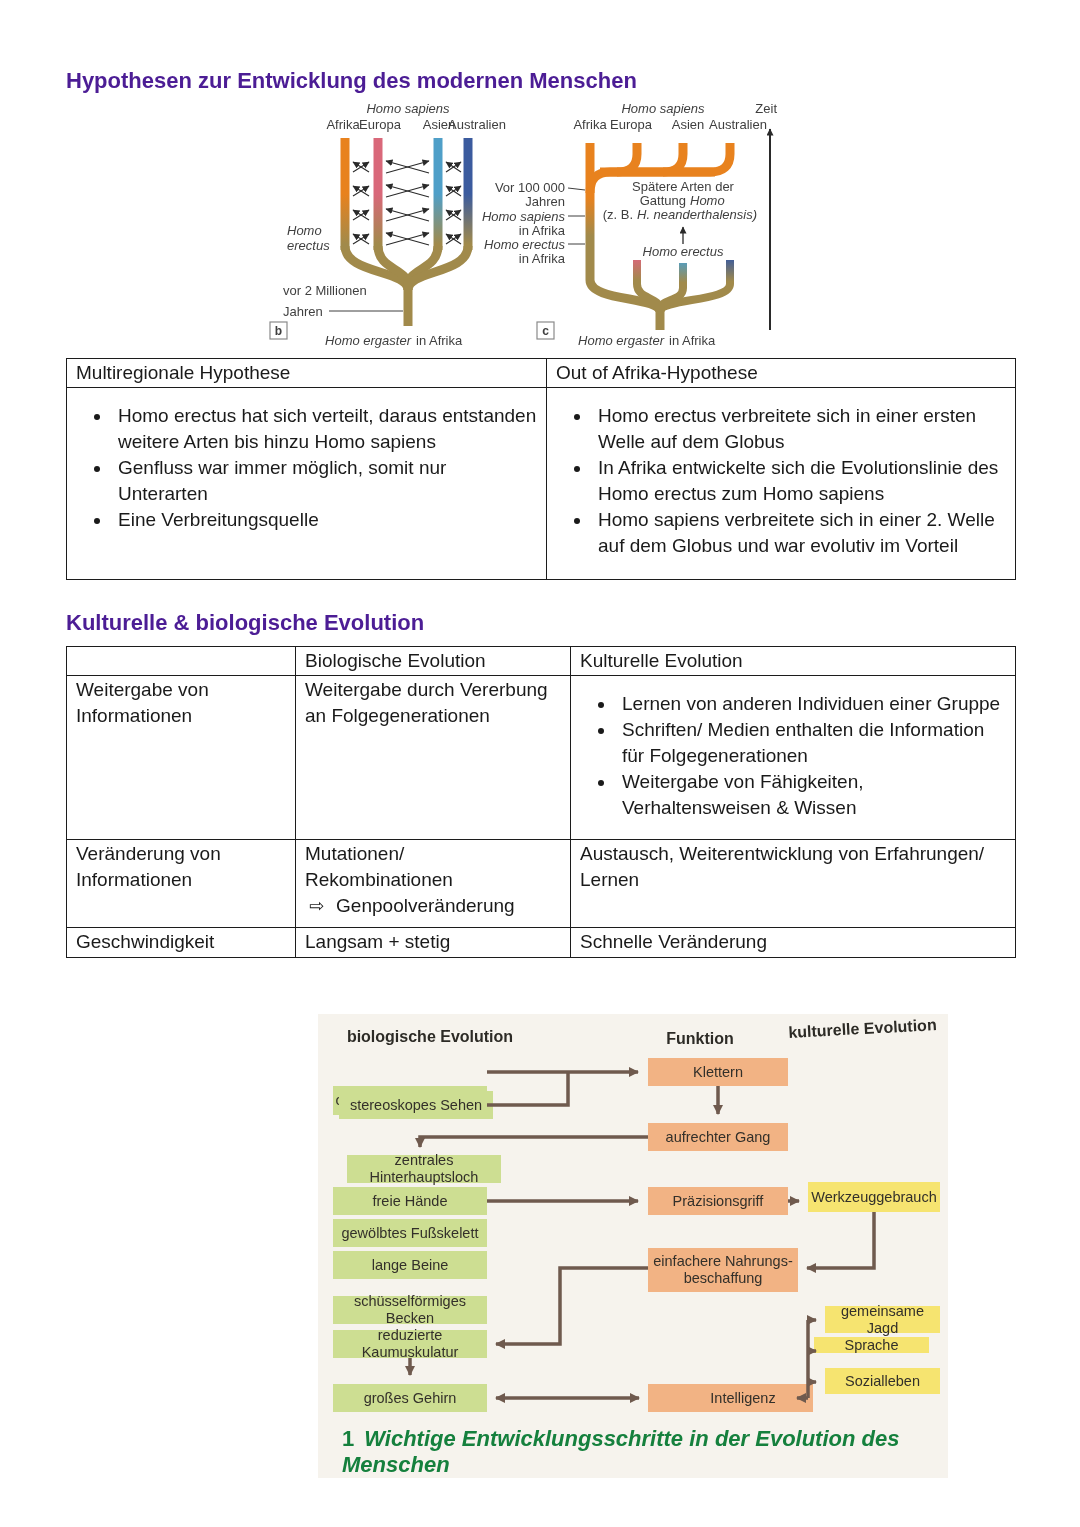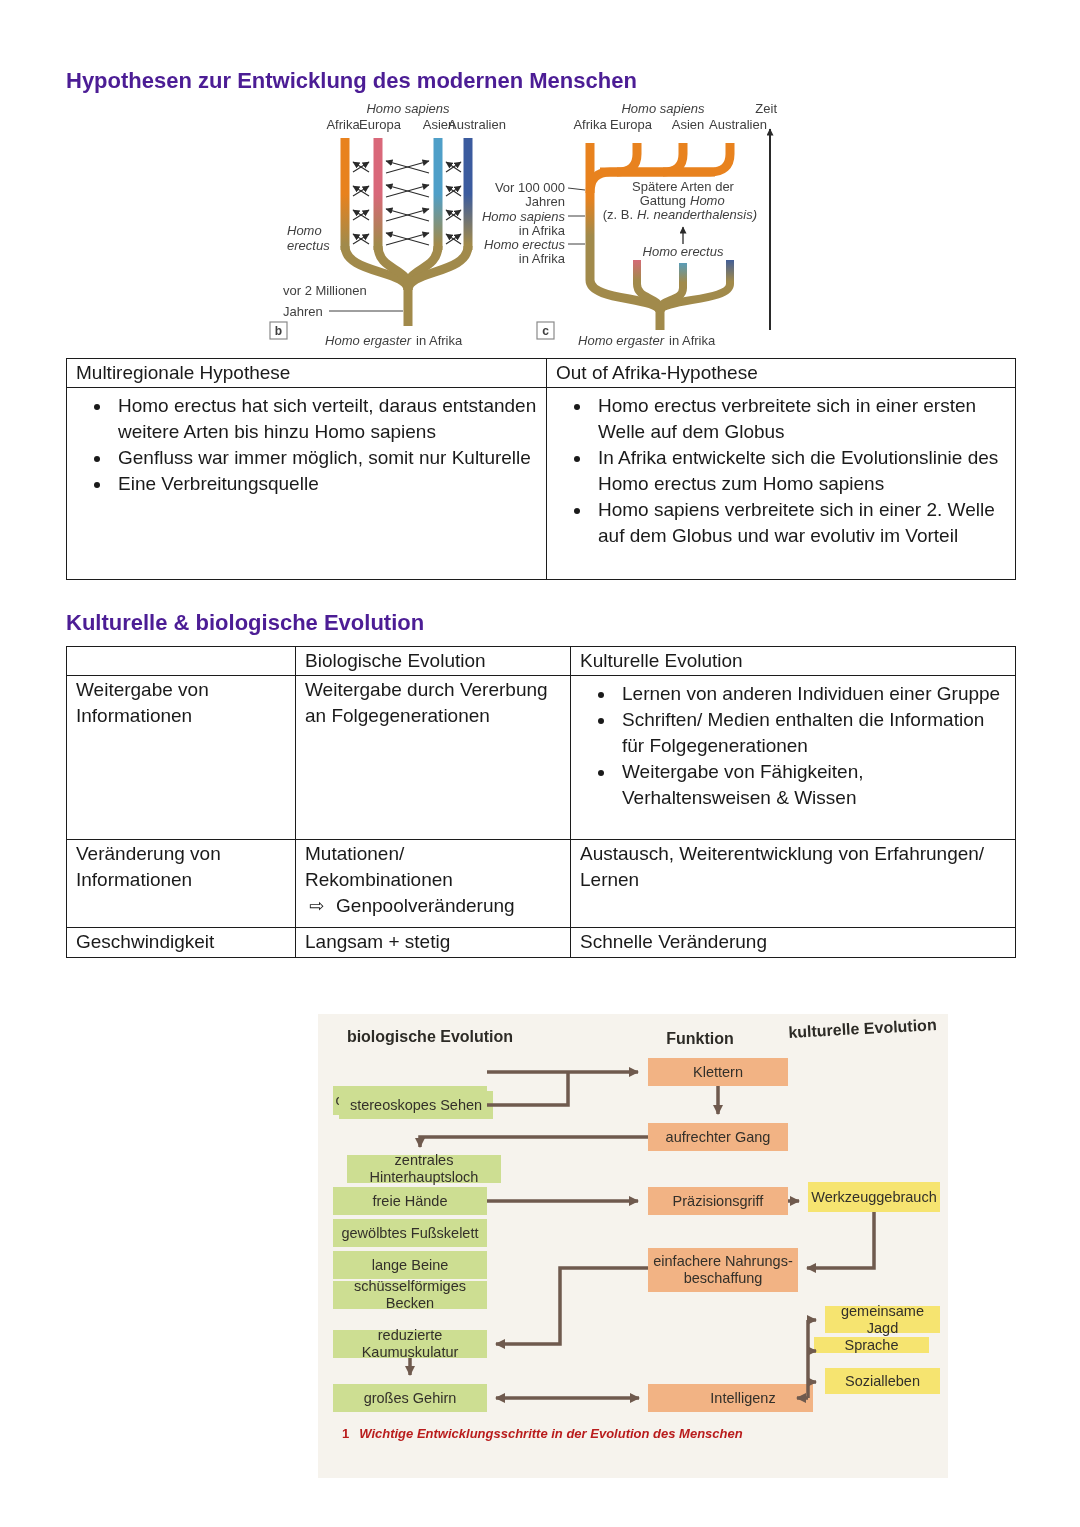--- a/index.html
+++ b/index.html
@@ -8,35 +8,35 @@
     font-family:"Liberation Sans",sans-serif;color:#1a1a1a;overflow:hidden;
   }
   .abs{position:absolute;}
   
   .sec-heading{
     font-size:22px;font-weight:bold;color:#4c1d95;letter-spacing:0;
   }
   
   table.doc{border-collapse:collapse;table-layout:fixed;}
   table.doc td{border:1.5px solid #1c1c1c;vertical-align:top;padding:1px 9px;font-size:19px;line-height:26px;}
-  table.doc ul{margin:4px 0 0 0;padding-left:30px;}
+  table.doc ul{margin:14px 0 0 0;padding-left:30px;}
   table.doc li{margin:0 0 0 6px;padding-left:6px;}
   .arrow-item{display:flex;gap:12px;padding-left:4px;align-items:flex-start;}
   .rarr{font-family:"DejaVu Sans",sans-serif;font-size:18px;line-height:26px;}
   
   svg text{font-family:"Liberation Sans",sans-serif;fill:#3f3f3f;}
   
   .flow{background:#f6f3ed;}
   .fbox{position:absolute;display:flex;align-items:center;justify-content:center;
         text-align:center;font-size:14.5px;color:#33302a;line-height:1.15;}
   .fgreen{background:#cdde92;}
   .forange{background:#f2b384;}
   .fyellow{background:#f6e470;}
   .fheader{position:absolute;font-weight:bold;font-size:16px;color:#2d2b26;text-align:center;}
-  .fcaption{position:absolute;font-size:13px;color:#b91c1c;}
+  .fcaption{position:absolute;font-size:22px;color:#15803d;}
   .fcaption .num{font-weight:bold;font-style:normal;margin-right:10px;}
   .fcaption .cap{font-style:italic;font-weight:bold;}
 </style>
 </head>
 <body>
 
 <div class="abs sec-heading" style="left:66px;top:68px;">Hypothesen zur Entwicklung des modernen Menschen</div>
 
 <div class="abs" style="left:265px;top:98px;width:520px;height:258px;">
 <svg width="520" height="258" viewBox="0 0 520 258">
@@ -194,21 +194,21 @@
     </colgroup>
   <tbody>
       <tr style="height:28px;">
     <td>Multiregionale Hypothese</td>
     <td>Out of Afrika-Hypothese</td>
   </tr>
   <tr style="height:192px;">
     <td>
       <ul>
         <li>Homo erectus hat sich verteilt, daraus entstanden weitere Arten bis hinzu Homo sapiens</li>
-        <li>Genfluss war immer möglich, somit nur Kulturelle</li>
+        <li>Genfluss war immer möglich, somit nur Unterarten</li>
         <li>Eine Verbreitungsquelle</li>
       </ul>
     </td>
     <td>
       <ul>
         <li>Homo erectus verbreitete sich in einer ersten Welle auf dem Globus</li>
         <li>In Afrika entwickelte sich die Evolutionslinie des Homo erectus zum Homo sapiens</li>
         <li>Homo sapiens verbreitete sich in einer 2. Welle auf dem Globus und war evolutiv im Vorteil</li>
       </ul>
     </td>
@@ -266,21 +266,21 @@
   <div class="fheader" style="left:27px;top:14px;width:170px;">biologische Evolution</div>
   <div class="fheader" style="left:312px;top:16px;width:140px;">Funktion</div>
   <div class="fheader" style="left:462px;top:6px;width:165px;transform:rotate(-3deg);">kulturelle Evolution</div>
 
   <div class="fbox fgreen" style="left:15px;top:44px;width:154px;height:29px;margin-top:28px;">opponierbarer Daumen</div>
   <div class="fbox fgreen" style="left:21px;top:77px;width:154px;height:28px;">stereoskopes Sehen</div>
   <div class="fbox fgreen" style="left:29px;top:141px;width:154px;height:28px;">zentrales Hinterhauptsloch</div>
   <div class="fbox fgreen" style="left:15px;top:173px;width:154px;height:28px;">freie Hände</div>
   <div class="fbox fgreen" style="left:15px;top:205px;width:154px;height:28px;">gewölbtes Fußskelett</div>
   <div class="fbox fgreen" style="left:15px;top:237px;width:154px;height:28px;">lange Beine</div>
-  <div class="fbox fgreen" style="left:15px;top:267px;width:154px;height:28px;">schüsselförmiges Becken</div>
+  <div class="fbox fgreen" style="left:15px;top:282px;width:154px;height:28px;">schüsselförmiges Becken</div>
   <div class="fbox fgreen" style="left:15px;top:316px;width:154px;height:28px;">reduzierte Kaumuskulatur</div>
   <div class="fbox fgreen" style="left:15px;top:370px;width:154px;height:28px;">großes Gehirn</div>
 
   <div class="fbox forange" style="left:330px;top:44px;width:140px;height:28px;">Klettern</div>
   <div class="fbox forange" style="left:330px;top:109px;width:140px;height:28px;">aufrechter Gang</div>
   <div class="fbox forange" style="left:330px;top:173px;width:140px;height:28px;">Präzisionsgriff</div>
   <div class="fbox forange" style="left:330px;top:234px;width:150px;height:44px;">einfachere Nahrungs­beschaffung</div>
   <div class="fbox forange" style="left:330px;top:370px;width:140px;height:28px;padding-left:25px;">Intelligenz</div>
 
   <div class="fbox fyellow" style="left:490px;top:168px;width:132px;height:30px;">Werkzeuggebrauch</div>

